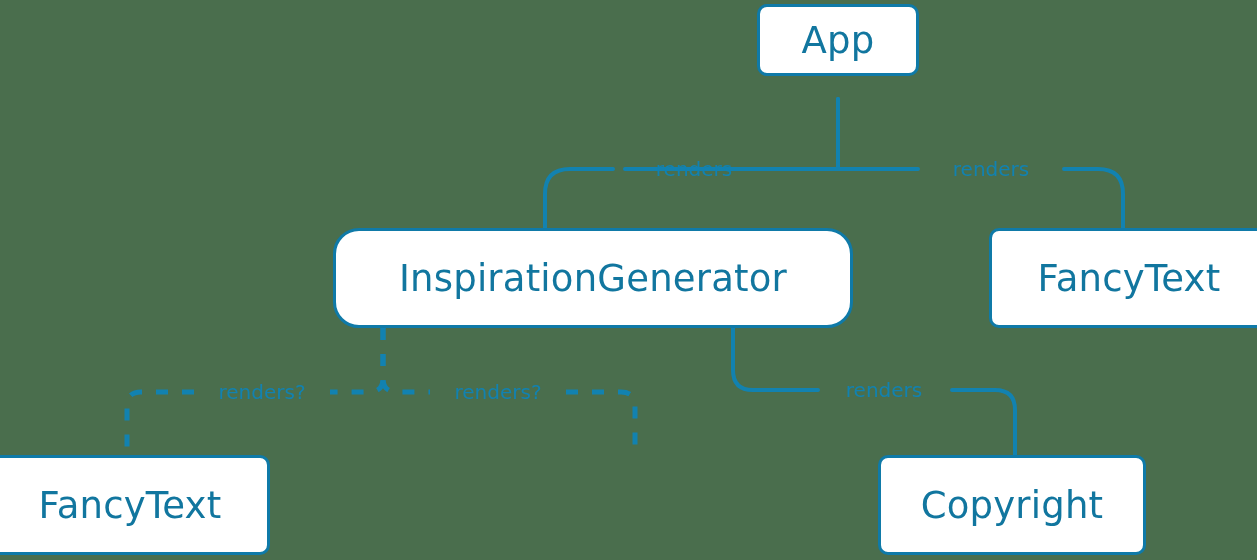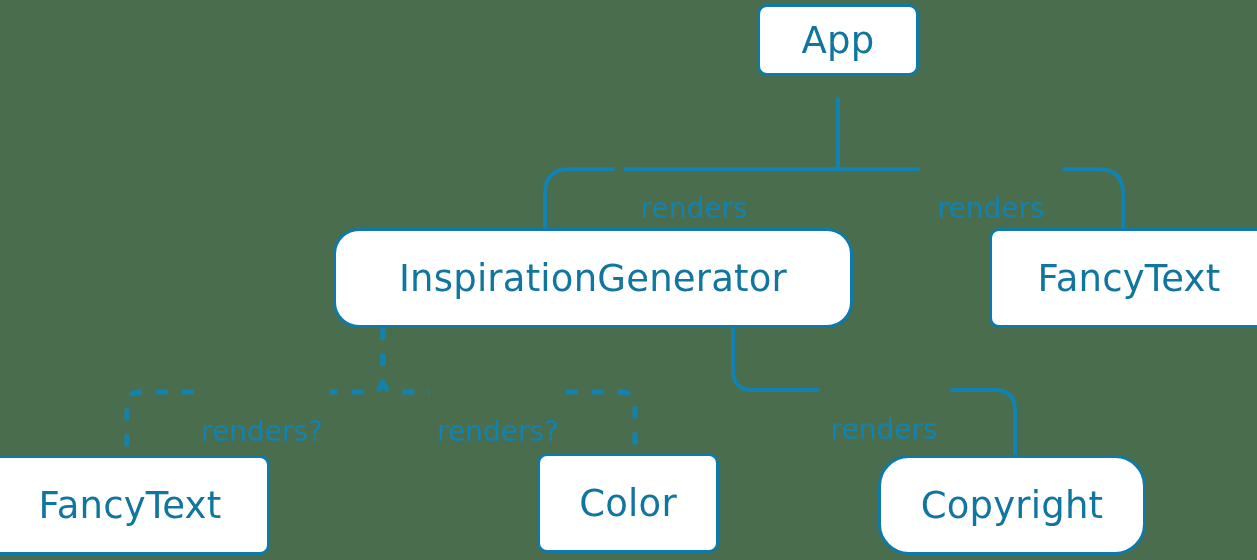--- a/index.html
+++ b/index.html
@@ -37,27 +37,26 @@
     color: #11769f;
     font-size: 37px;
     font-weight: 400;
     letter-spacing: 0.2px;
     white-space: nowrap;
     line-height: 1;
   }
   .edge-label {
     position: absolute;
     color: #1282b0;
-    font-size: 28px;
+    font-size: 20px;
     font-weight: 500;
     white-space: nowrap;
     line-height: 1;
     transform: translate(-50%, -50%);
     z-index: 6;
-    margin-top: 40px;
   }
 </style>
 </head>
 <body>
 
 <div id="canvas">
 
   <svg id="edges" viewBox="0 0 1257 560" xmlns="http://www.w3.org/2000/svg">
 
     <path d="M 838 99 L 838 169 L 625 169" fill="none" stroke="#1282b0" stroke-width="4" stroke-linecap="round"></path>
@@ -95,21 +94,18 @@
   </div>
 
   <div class="node" style="left:989px; top:228px; width:280px; height:100px;">
     <span class="node-label">FancyText</span>
   </div>
 
   <div class="node" style="left:-10px; top:455px; width:280px; height:100px;">
     <span class="node-label">FancyText</span>
   </div>
 
-  <div class="node" style="left:537px; top:453px; width:182px; height:100px;">
-    <span class="node-label">Color</span>
-  </div>
 
-  <div class="node" style="left:878px; top:455px; width:268px; height:100px;border-radius:31px;">
+  <div class="node" style="left:878px; top:455px; width:268px; height:100px;">
     <span class="node-label">Copyright</span>
   </div>
 
 </div>
 
 </body></html>

